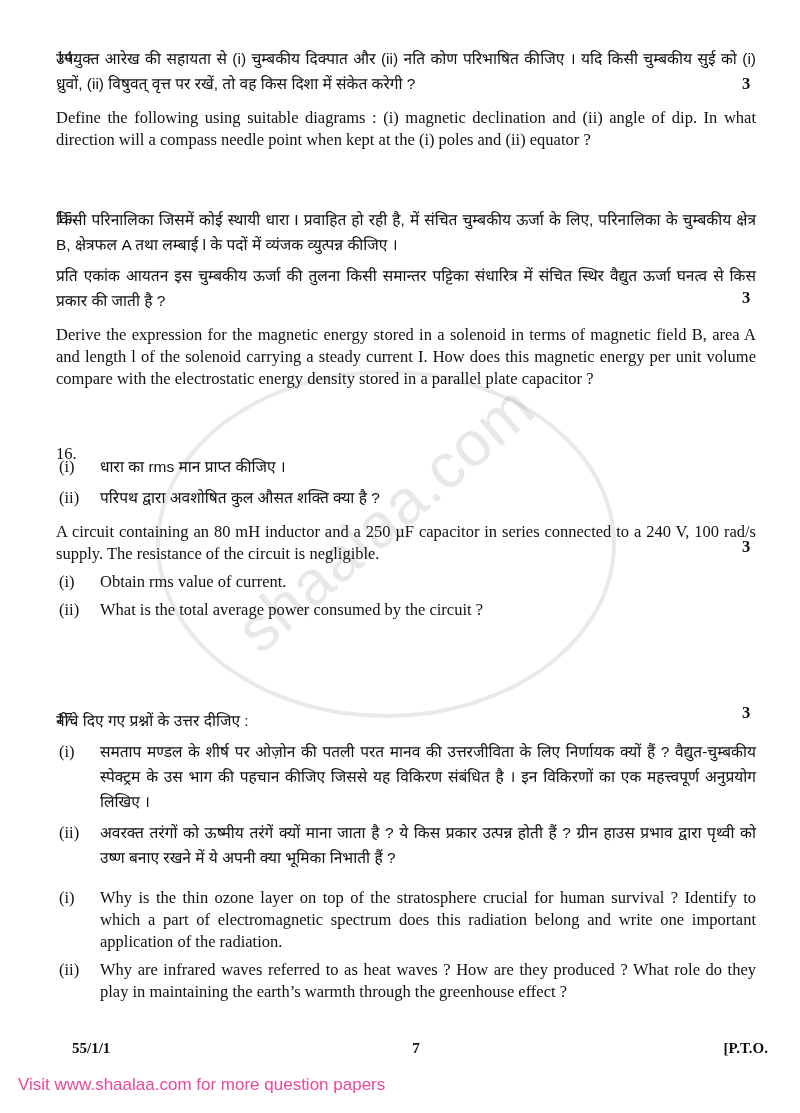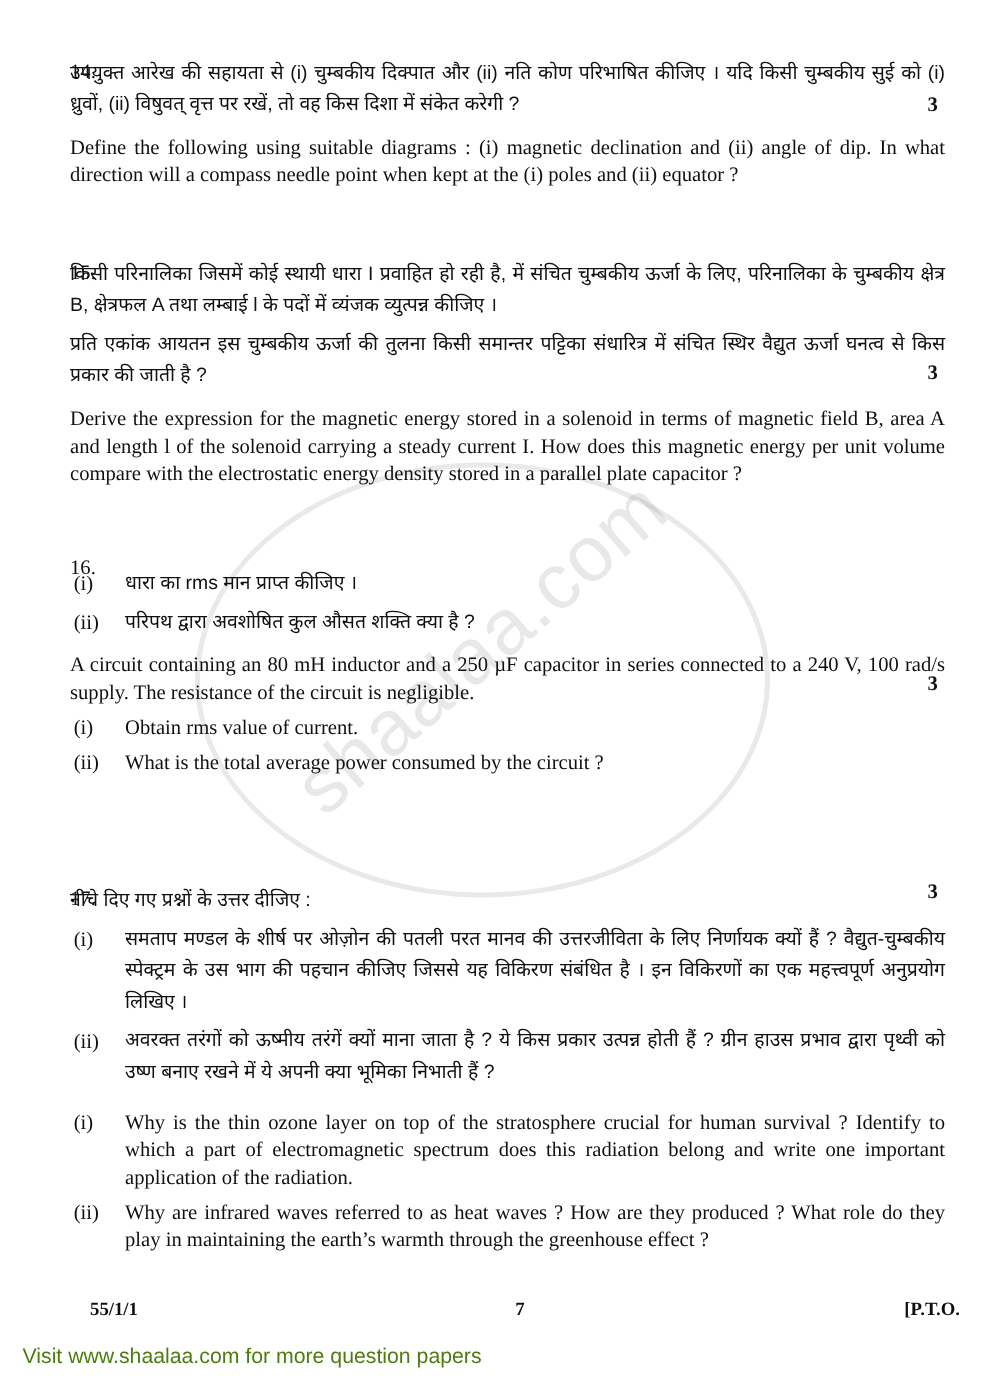--- a/index.html
+++ b/index.html
@@ -169,21 +169,21 @@
     top: 0;
     font-weight: bold;
     font-size: 15px;
   }
   #promo {
     position: absolute;
     left: 18px;
     top: 1075px;
     font-family: "Liberation Sans", "DejaVu Sans", sans-serif;
     font-size: 17px;
-    color: #4d7c0f;
+    color: #ec4899;
     z-index: 3;
   }
 </style>
 </head>
 <body>
 
 <div id="page">
 
   <div id="watermark">
     <div class="wm-ring"></div>

